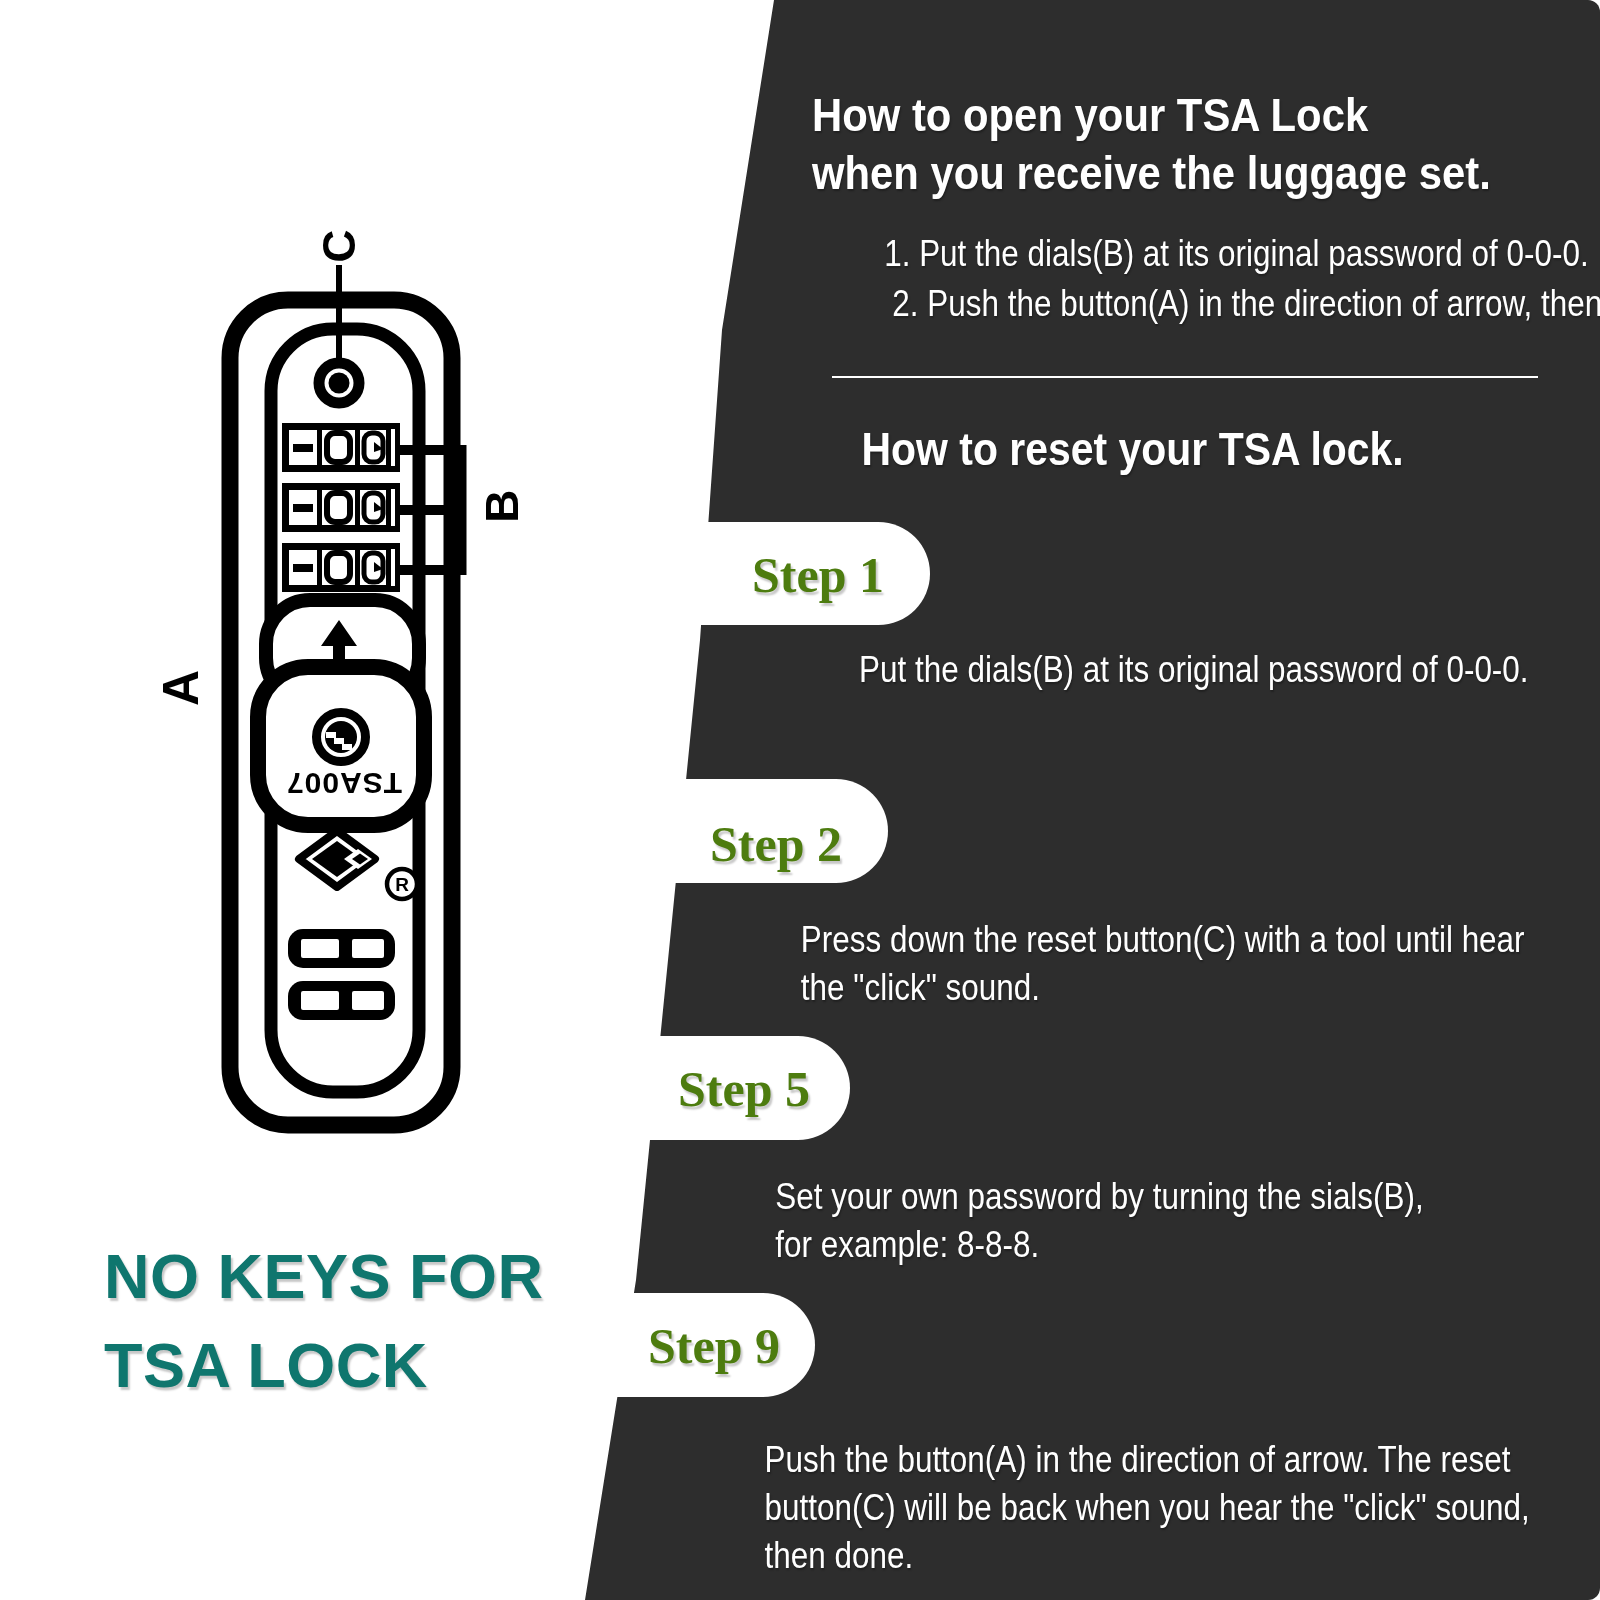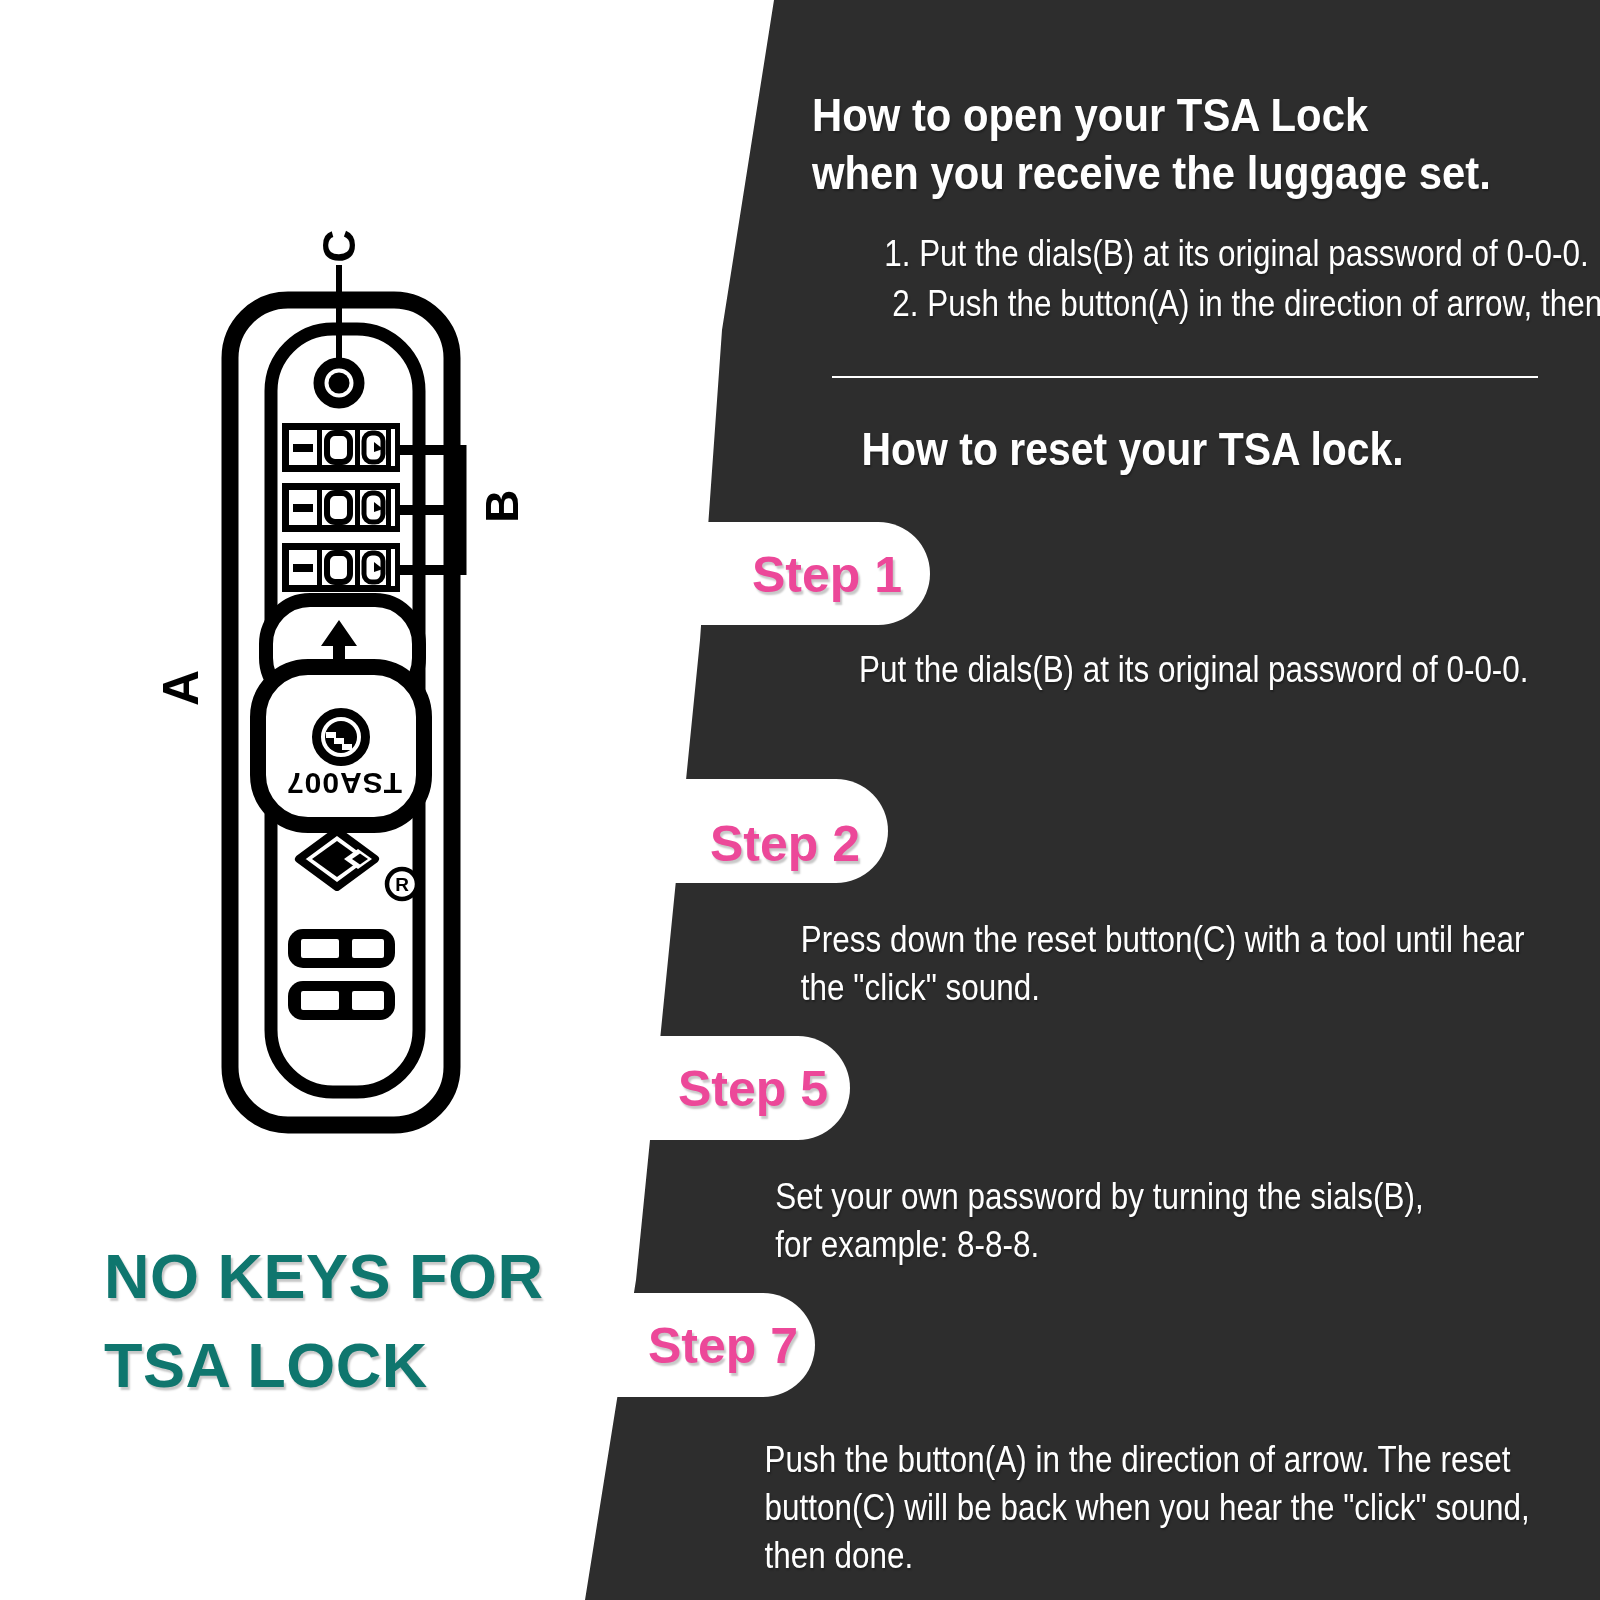--- a/index.html
+++ b/index.html
@@ -1,18 +1,18 @@
 <!DOCTYPE html>
 <html><head>
 <meta charset="utf-8">
 <style>
   html,body{margin:0;padding:0;background:#ffffff;}
   #canvas{
     position:relative;width:1600px;height:1600px;overflow:hidden;
-    background:#ffffff;font-family:"Liberation Sans",sans-serif;
+    background:#ffffff;font-family:"Liberation Sans",sans-serif;border-radius:12px;
   }
   
   #dark-panel{
     position:absolute;inset:0;background:#2d2d2d;
     clip-path:polygon(774px 0,1600px 0,1600px 1600px,585px 1600px,636px 1280px,668px 960px,700px 640px,722px 330px);
   }
   .abs{position:absolute;}
   .cond{transform-origin:0 0;}
   .white-txt{color:#ffffff;text-shadow:1px 2px 2px rgba(0,0,0,0.30);}
   #title{left:812px;top:86px;font-size:47px;font-weight:bold;line-height:58px;
@@ -20,22 +20,22 @@
   .intro-item{left:822px;font-size:37px;line-height:44px;transform:scaleX(0.85);white-space:nowrap;}
   #intro-item-1{top:232px;}
   #intro-item-2{top:282px;}
   #divider{left:832px;top:376px;width:706px;height:2px;background:#ffffff;}
   #reset-heading{left:828px;top:422px;font-size:46px;font-weight:bold;transform:scaleX(0.89);white-space:nowrap;}
   .step-pill{background:#ffffff;border-radius:52px;}
   #pill-1{left:590px;top:522px;width:340px;height:103px;}
   #pill-2{left:560px;top:779px;width:328px;height:104px;}
   #pill-3{left:535px;top:1036px;width:315px;height:104px;}
   #pill-4{left:510px;top:1293px;width:305px;height:104px;}
-  .step-label{font-size:50px;font-weight:bold;line-height:50px;color:#ec4899;
-              text-shadow:2px 3px 2px rgba(0,0,0,0.22);white-space:nowrap;}
+  .step-label{font-size:50px;font-weight:bold;line-height:50px;color:#4d7c0f;
+              text-shadow:2px 3px 2px rgba(0,0,0,0.22);white-space:nowrap;font-family:Liberation Serif, serif;}
   #label-1{left:752px;top:550px;}
   #label-2{left:710px;top:807px;margin-top:12px;}
   #label-3{left:678px;top:1064px;}
   #label-4{left:648px;top:1321px;}
   .step-body{font-size:37px;line-height:48px;white-space:pre-line;transform:scaleX(0.85);}
   #body-1{left:800px;top:646px;}
   #body-2{left:737px;top:916px;}
   #body-3{left:718px;top:1173px;}
   #body-4{left:697px;top:1436px;}
   #no-keys{left:104px;top:1232px;font-size:63px;font-weight:bold;line-height:89px;
@@ -62,21 +62,21 @@
   <div class="abs white-txt" id="reset-heading">How to reset your TSA lock.</div>
 
   <div class="abs step-pill" id="pill-1"></div>
   <div class="abs step-pill" id="pill-2"></div>
   <div class="abs step-pill" id="pill-3"></div>
   <div class="abs step-pill" id="pill-4"></div>
 
   <div class="abs step-label" id="label-1">Step 1</div>
   <div class="abs step-label" id="label-2">Step 2</div>
   <div class="abs step-label" id="label-3">Step 5</div>
-  <div class="abs step-label" id="label-4">Step 7</div>
+  <div class="abs step-label" id="label-4">Step 9</div>
 
   <div class="abs white-txt step-body" id="body-1">Put the dials(B) at its original password of 0-0-0.</div>
   <div class="abs white-txt step-body" id="body-2">Press down the reset button(C) with a tool until hear
 the "click" sound.</div>
   <div class="abs white-txt step-body" id="body-3">Set your own password by turning the sials(B),
 for example: 8-8-8.</div>
   <div class="abs white-txt step-body" id="body-4">Push the button(A) in the direction of arrow. The reset
 button(C) will be back when you hear the "click" sound,
 then done.</div>
 

